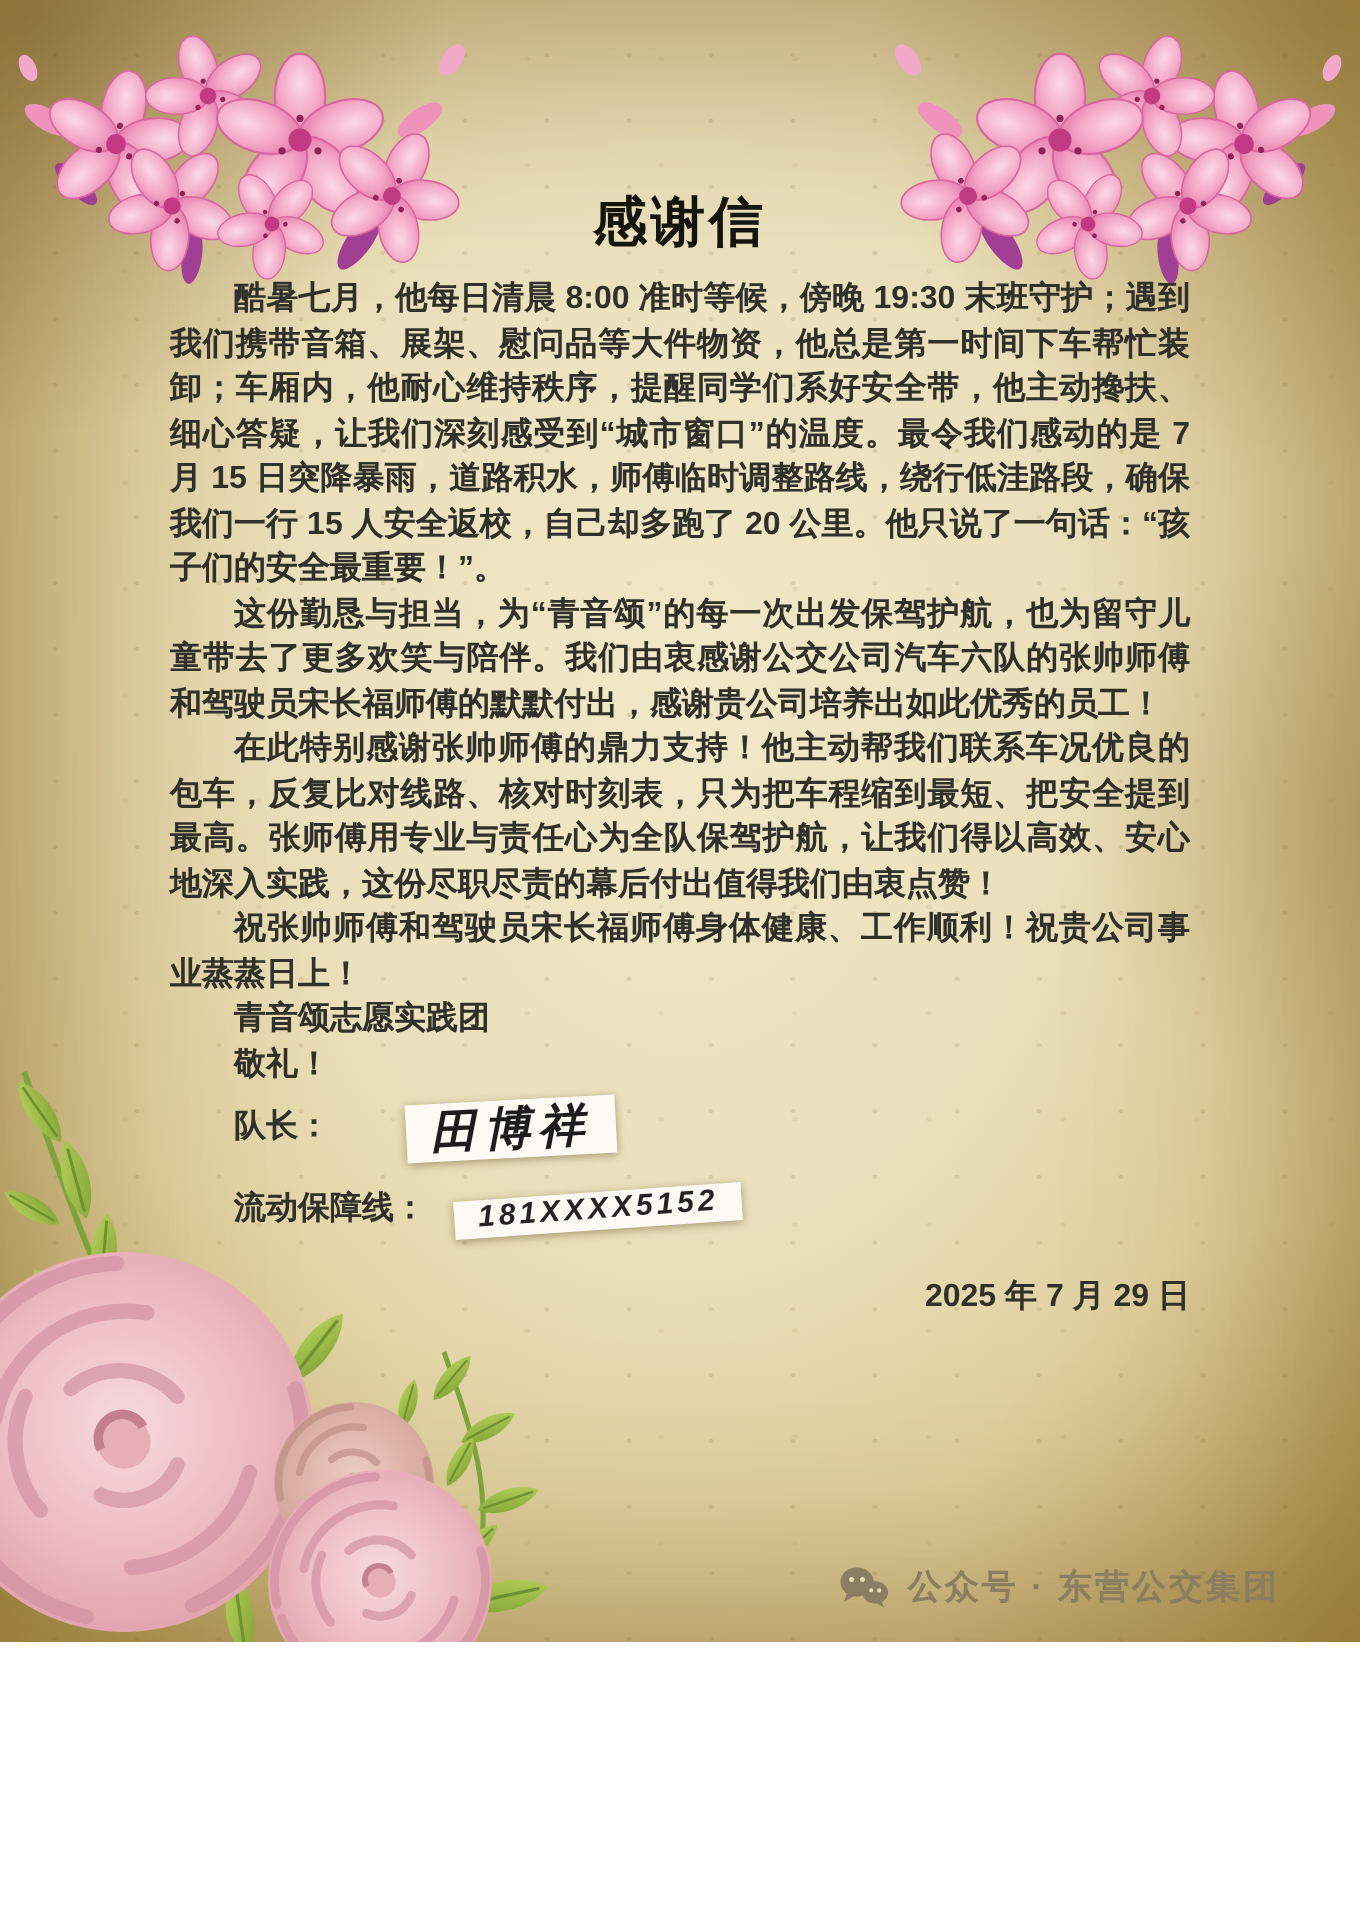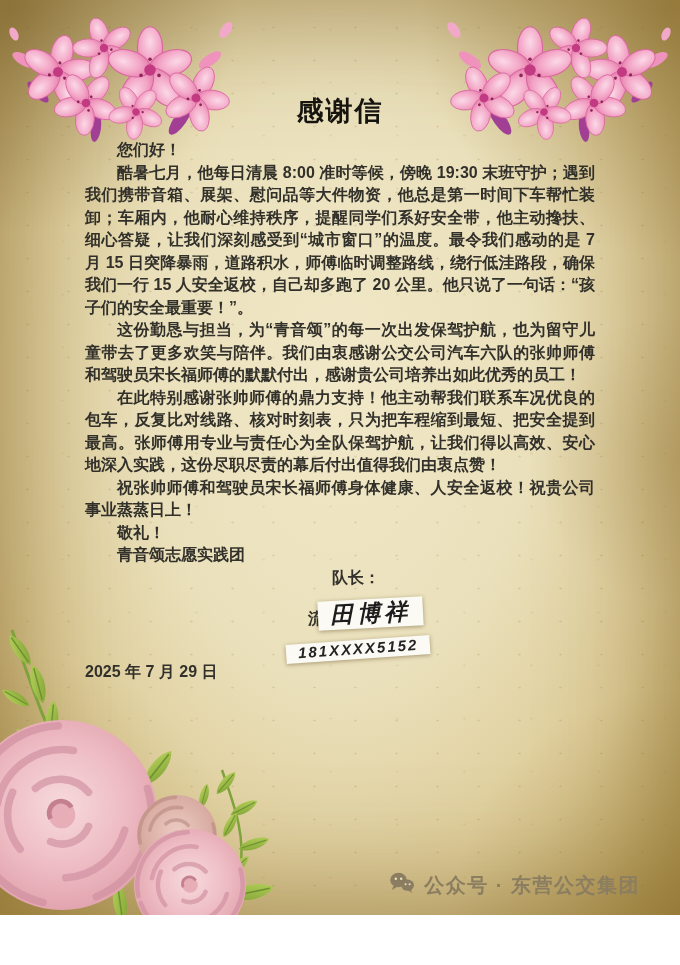--- a/index.html
+++ b/index.html
@@ -1,18 +1,18 @@
 <!DOCTYPE html>
 <html><head>
 <meta charset="utf-8">
 <style>
   html,body{margin:0;padding:0;}
   body{width:680px;height:965px;font-family:"Liberation Sans",sans-serif;}
   .page{
-    position:relative;width:680px;height:915px;overflow:hidden;
+    position:relative;width:680px;height:821px;overflow:hidden;
     background:
       radial-gradient(ellipse at 50% 42%, #f1e8c8 0%, #eae0bb 40%, #ddcb96 72%, #c6ad65 100%);
     box-shadow: inset 0 0 110px 18px rgba(118,88,28,.50);
   }
   .page::after{ 
     content:"";position:absolute;inset:0;z-index:0;pointer-events:none;
     background-image:
       radial-gradient(rgba(120,92,30,.14) 1px, transparent 1.6px),
       radial-gradient(rgba(150,120,50,.10) 1px, transparent 1.8px);
     background-size:41px 33px, 67px 53px;
@@ -31,34 +31,34 @@
   .deco.top{left:0;top:0;}
   .deco.bouquet{left:0;bottom:0;}
   .content{
     position:absolute;left:85px;top:96px;width:510px;z-index:2;
     color:#32302a;font-size:16px;line-height:22.5px;font-weight:600;
     text-align:justify;
   }
   h1{margin:0 0 13px;text-align:center;font-size:27px;line-height:30px;
      color:#15140f;font-weight:bold;letter-spacing:2px;}
   .content p{margin:0;text-indent:2em;}
-  .sig-row{display:flex;align-items:center;gap:10px;padding-left:2em;height:41px;flex-direction:column;}
+  .sig-row{display:flex;align-items:center;gap:10px;padding-left:2em;height:41px;}
   .strip{
     background:#fbfaf4;box-shadow:0 1px 4px rgba(80,58,18,.45);
     padding:0 12px;display:inline-block;line-height:1.25;
   }
   .strip.sig{transform:rotate(-3deg);font-size:23px;font-style:italic;
     letter-spacing:4px;color:#1d1d1d;font-weight:bold;margin-left:28px;}
   .strip.ph{transform:rotate(-4deg);font-size:15px;font-style:italic;
     letter-spacing:2px;color:#242424;font-weight:bold;margin-left:4px;}
-  .date{text-align:left;text-indent:0 !important;margin-top:12px !important;}
+  .date{text-align:right;text-indent:0 !important;margin-top:12px !important;}
   .footer{
     position:absolute;right:40px;bottom:16px;z-index:2;
-    display:flex;align-items:flex-start;gap:9px;
-    color:#8b7e60;font-size:20px;letter-spacing:1.5px;font-weight:600;
+    display:flex;align-items:flex-end;gap:9px;
+    color:#8b7e60;font-size:17px;letter-spacing:1.5px;font-weight:600;
   }
 </style>
 </head>
 <body>
 
 <div class="page">
   <div class="vignette"></div>
 
   <svg class="deco top" width="680" height="165" viewBox="0 0 680 165">
     <defs>
@@ -173,27 +173,26 @@
     <use href="#leaf" transform="translate(252,272) rotate(78) scale(1.4)"></use>
     <use href="#leaf" transform="translate(120,282) rotate(-8) scale(1.3)"></use>
 
     <use href="#rose" transform="translate(62,195) scale(1.9)"></use>
     <use href="#rose2" transform="translate(177,215) scale(0.8)"></use>
     <use href="#rose" transform="translate(190,265) scale(1.12)"></use>
   </svg>
 
   <div class="content">
     <h1>感谢信</h1>
-    <p>您们好！</p>
     <p>酷暑七月，他每日清晨 8:00 准时等候，傍晚 19:30 末班守护；遇到我们携带音箱、展架、慰问品等大件物资，他总是第一时间下车帮忙装卸；车厢内，他耐心维持秩序，提醒同学们系好安全带，他主动搀扶、细心答疑，让我们深刻感受到“城市窗口”的温度。最令我们感动的是 7 月 15 日突降暴雨，道路积水，师傅临时调整路线，绕行低洼路段，确保我们一行 15 人安全返校，自己却多跑了 20 公里。他只说了一句话：“孩子们的安全最重要！”。</p>
     <p>这份勤恳与担当，为“青音颂”的每一次出发保驾护航，也为留守儿童带去了更多欢笑与陪伴。我们由衷感谢公交公司汽车六队的张帅师傅和驾驶员宋长福师傅的默默付出，感谢贵公司培养出如此优秀的员工！</p>
     <p>在此特别感谢张帅师傅的鼎力支持！他主动帮我们联系车况优良的包车，反复比对线路、核对时刻表，只为把车程缩到最短、把安全提到最高。张师傅用专业与责任心为全队保驾护航，让我们得以高效、安心地深入实践，这份尽职尽责的幕后付出值得我们由衷点赞！</p>
-    <p>祝张帅师傅和驾驶员宋长福师傅身体健康、人安全返校！祝贵公司事业蒸蒸日上！</p>
+    <p>祝张帅师傅和驾驶员宋长福师傅身体健康、工作顺利！祝贵公司事业蒸蒸日上！</p>
+    <p>青音颂志愿实践团</p>
     <p>敬礼！</p>
-    <p>青音颂志愿实践团</p>
     <div class="sig-row">
       <span>队长：</span>
       <span class="strip sig">田博祥</span>
     </div>
     <div class="sig-row">
       <span>流动保障线：</span>
       <span class="strip ph">181XXXX5152</span>
     </div>
     <p class="date">2025 年 7 月 29 日</p>
   </div>

